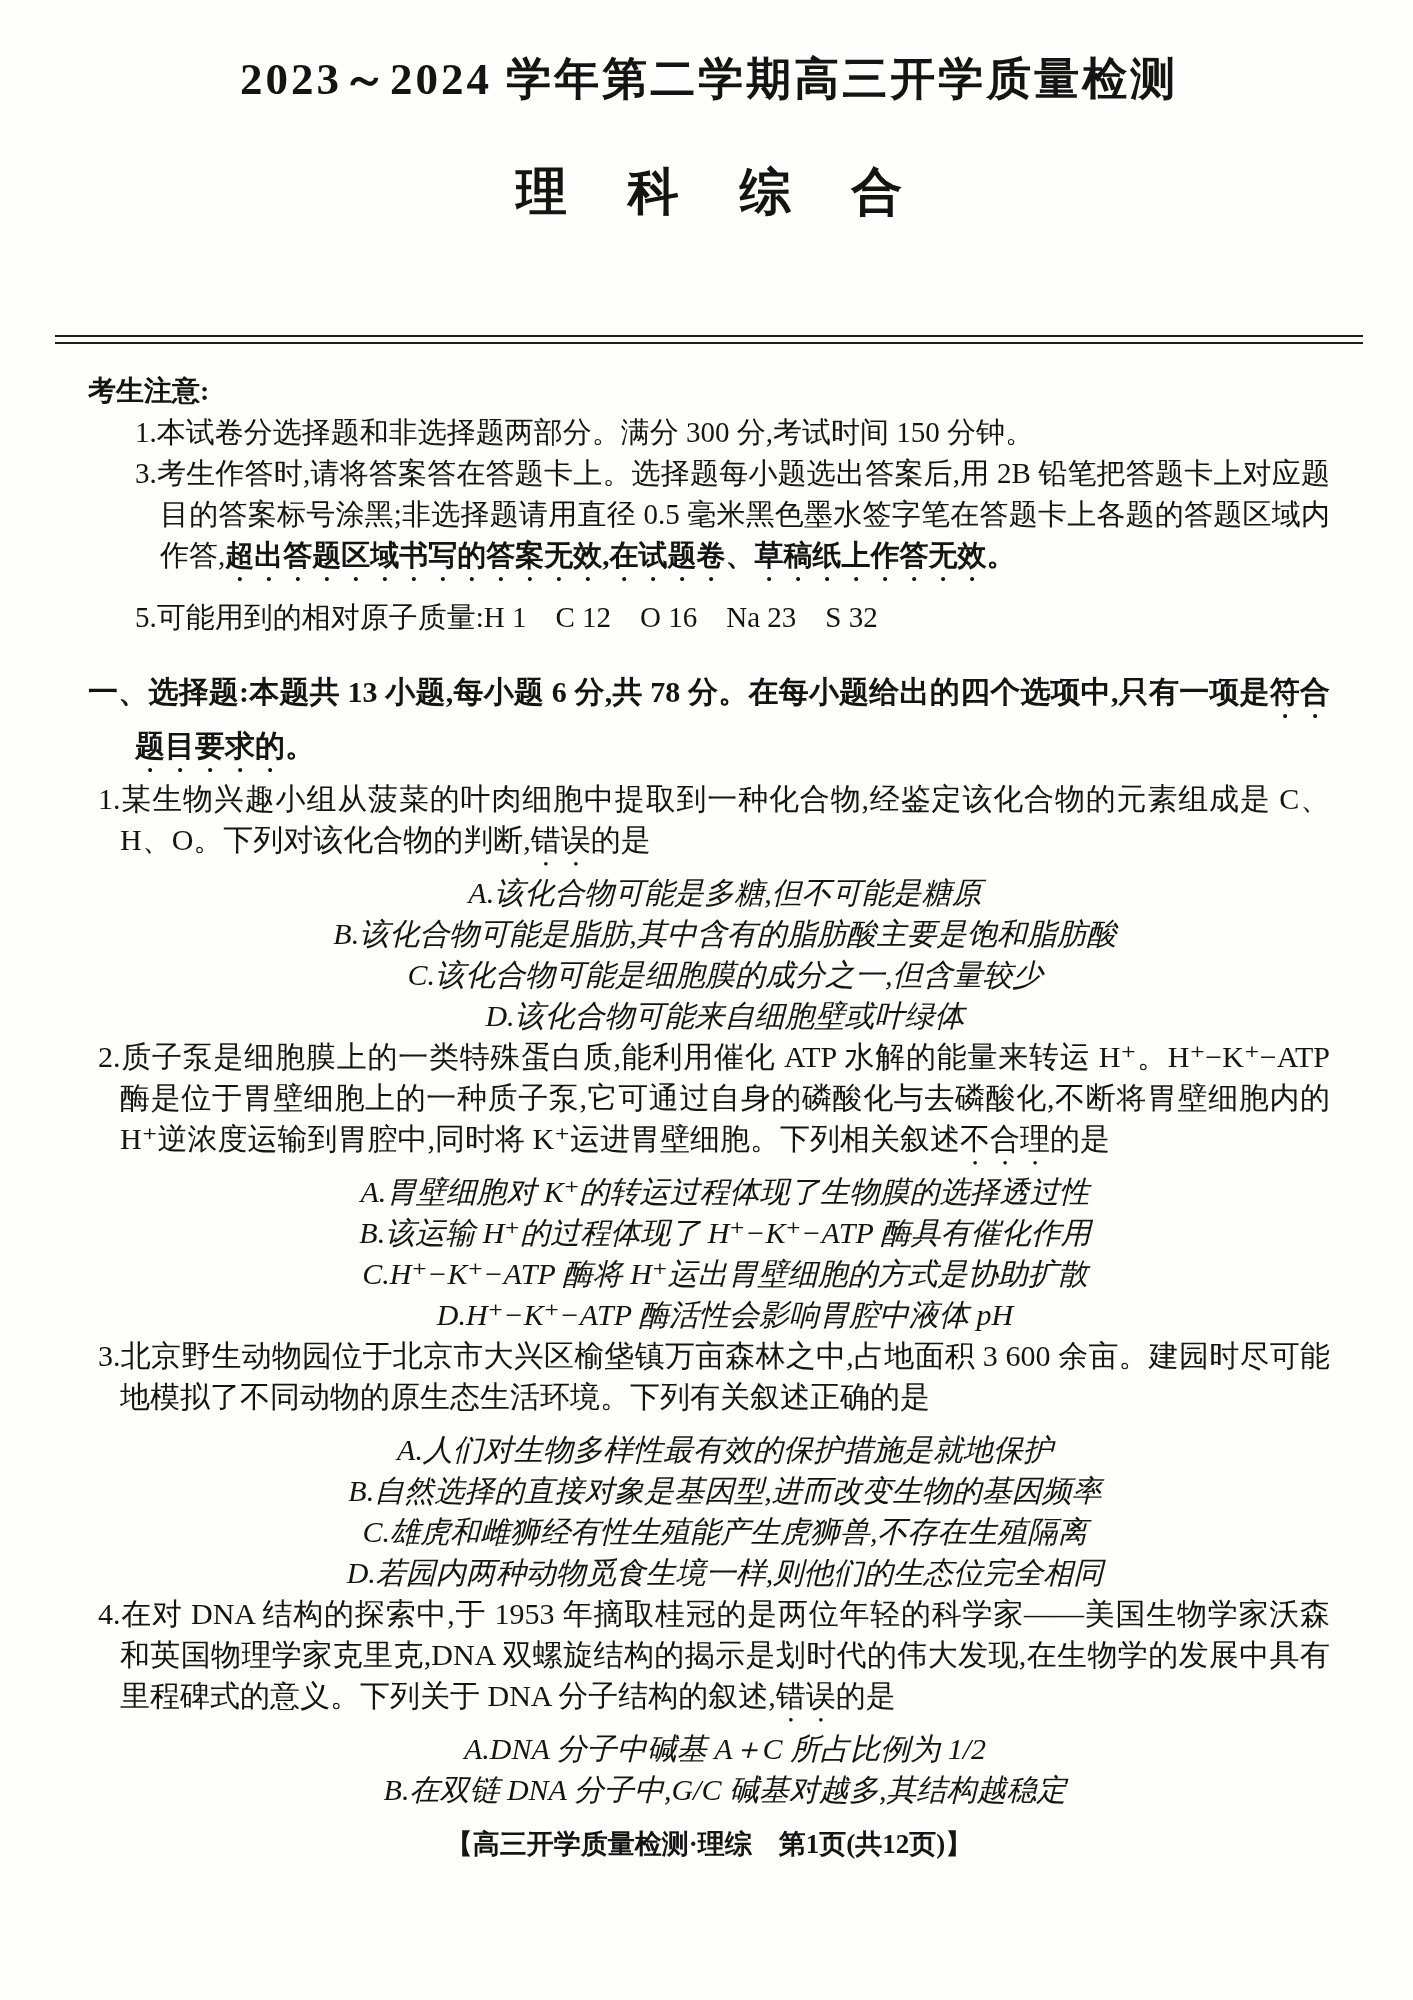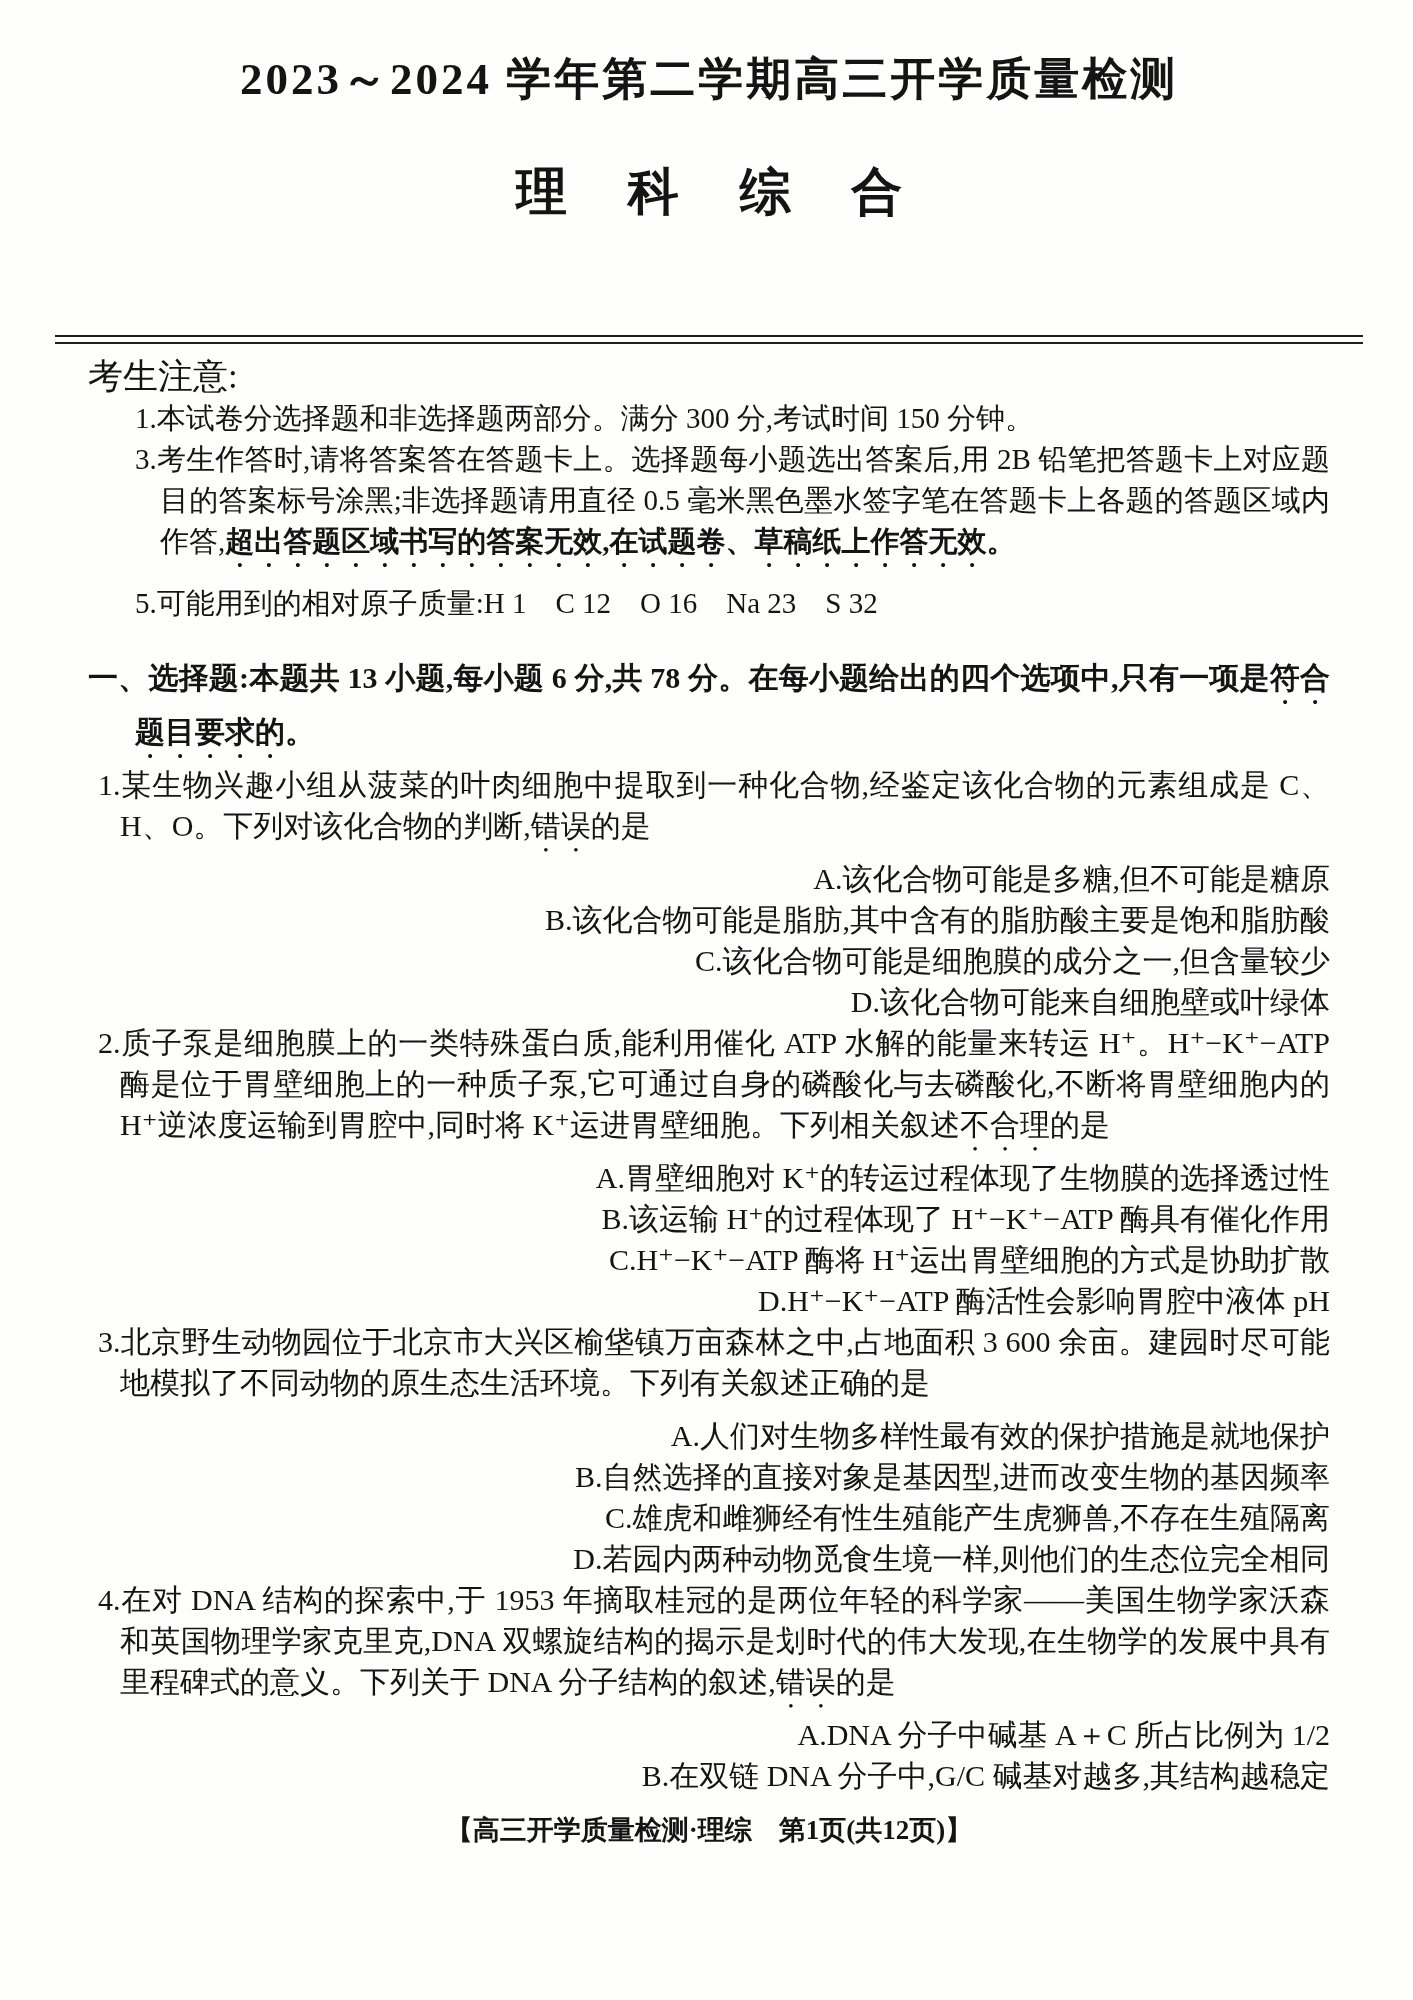--- a/index.html
+++ b/index.html
@@ -18,38 +18,38 @@
     letter-spacing:3px;line-height:1.2;
   }
   .subject{
     margin:56px 0 0;text-align:center;font-size:51px;font-weight:700;
     letter-spacing:24px;text-indent:24px;line-height:1.2;
   }
   .rule{
     margin:112px -33px 0 -33px;height:5px;
     border-top:2px solid #1d1d1d;border-bottom:2px solid #1d1d1d;
   }
-  .notice-h{margin-top:12px;font-weight:400;font-size:35px;line-height:42px;}
+  .notice-h{margin-top:26px;font-weight:700;font-size:28px;line-height:42px;}
   .notes{padding-left:72px;font-size:29px;}
   .note{text-indent:-25px;line-height:41px;text-align:justify;}
   .note.gap{margin-bottom:10px;}
   .b{font-weight:700;}
   .emph{
     -webkit-text-emphasis:filled dot #141414;
     -webkit-text-emphasis-position:under right;
     text-emphasis:filled dot #141414;
     text-emphasis-position:under right;
   }
   .section-h{
     margin-top:32px;font-weight:700;font-size:30px;line-height:44px;
     padding-left:47px;text-indent:-47px;text-align:justify;
   }
   .question{font-size:30px;}
   .qstem{padding-left:32px;text-indent:-22px;line-height:41px;text-align:justify;}
-  .opt{padding-left:32px;line-height:41px;text-align:right;}
+  .opt{padding-left:32px;line-height:41px;text-align:center;font-style:italic;}
   .footer{
     margin-top:14px;text-align:center;font-weight:700;font-size:27px;line-height:40px;
   }
 </style>
 </head>
 <body>
 
 <div class="page">
 
   <h1 class="title">2023～2024 学年第二学期高三开学质量检测</h1>

